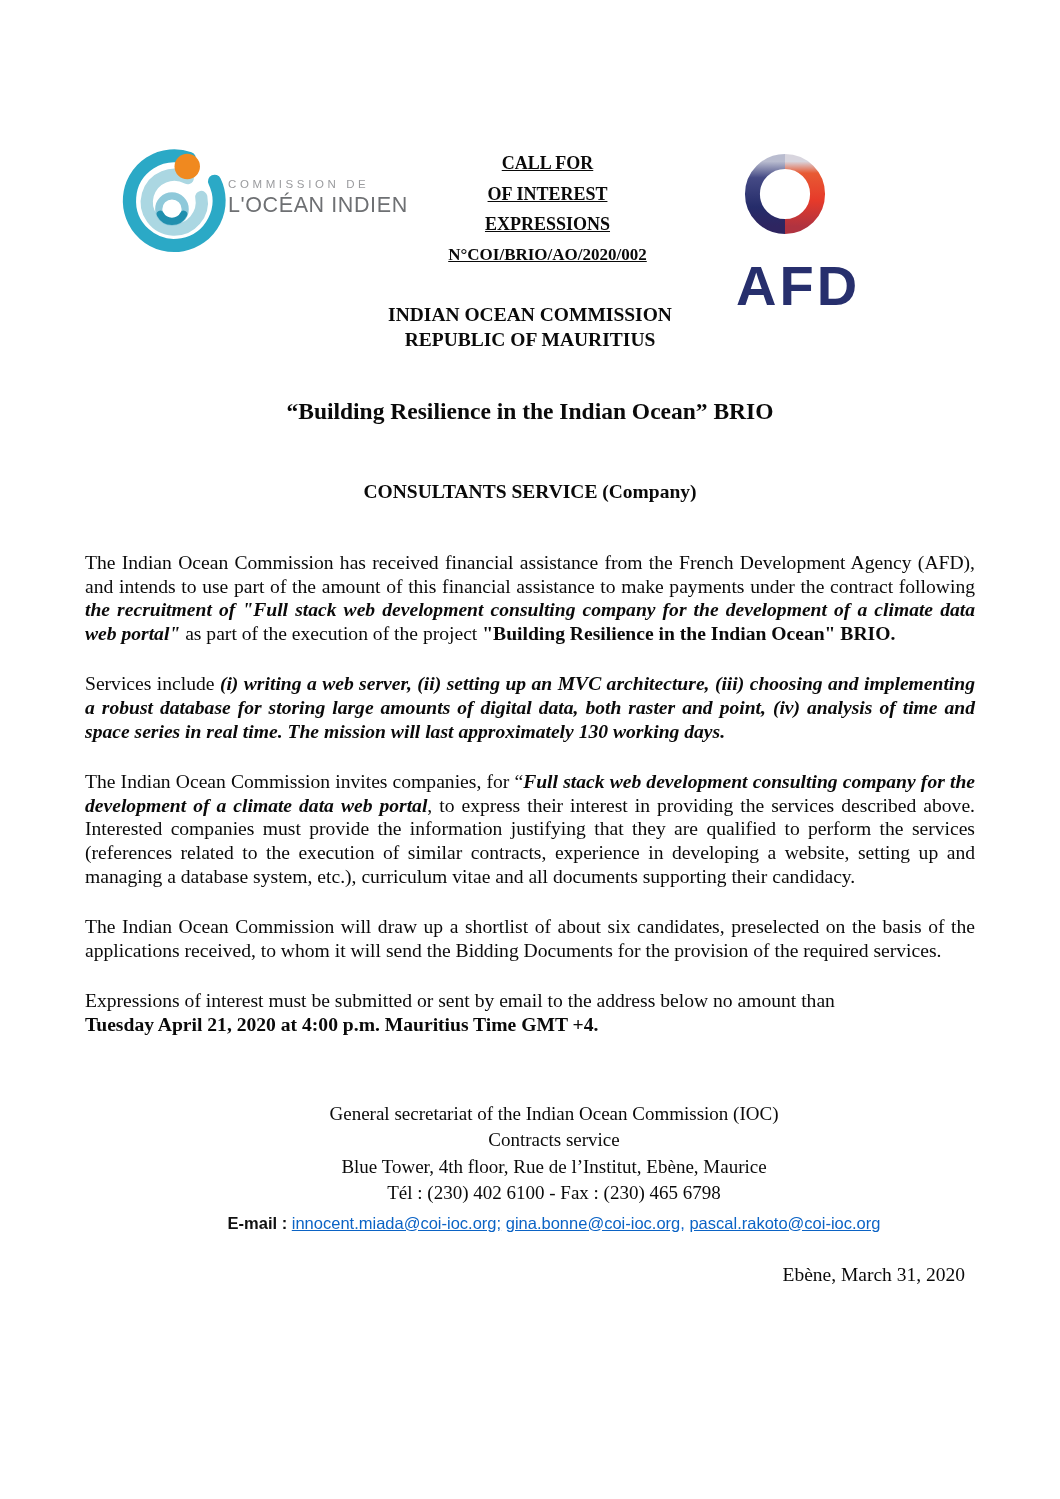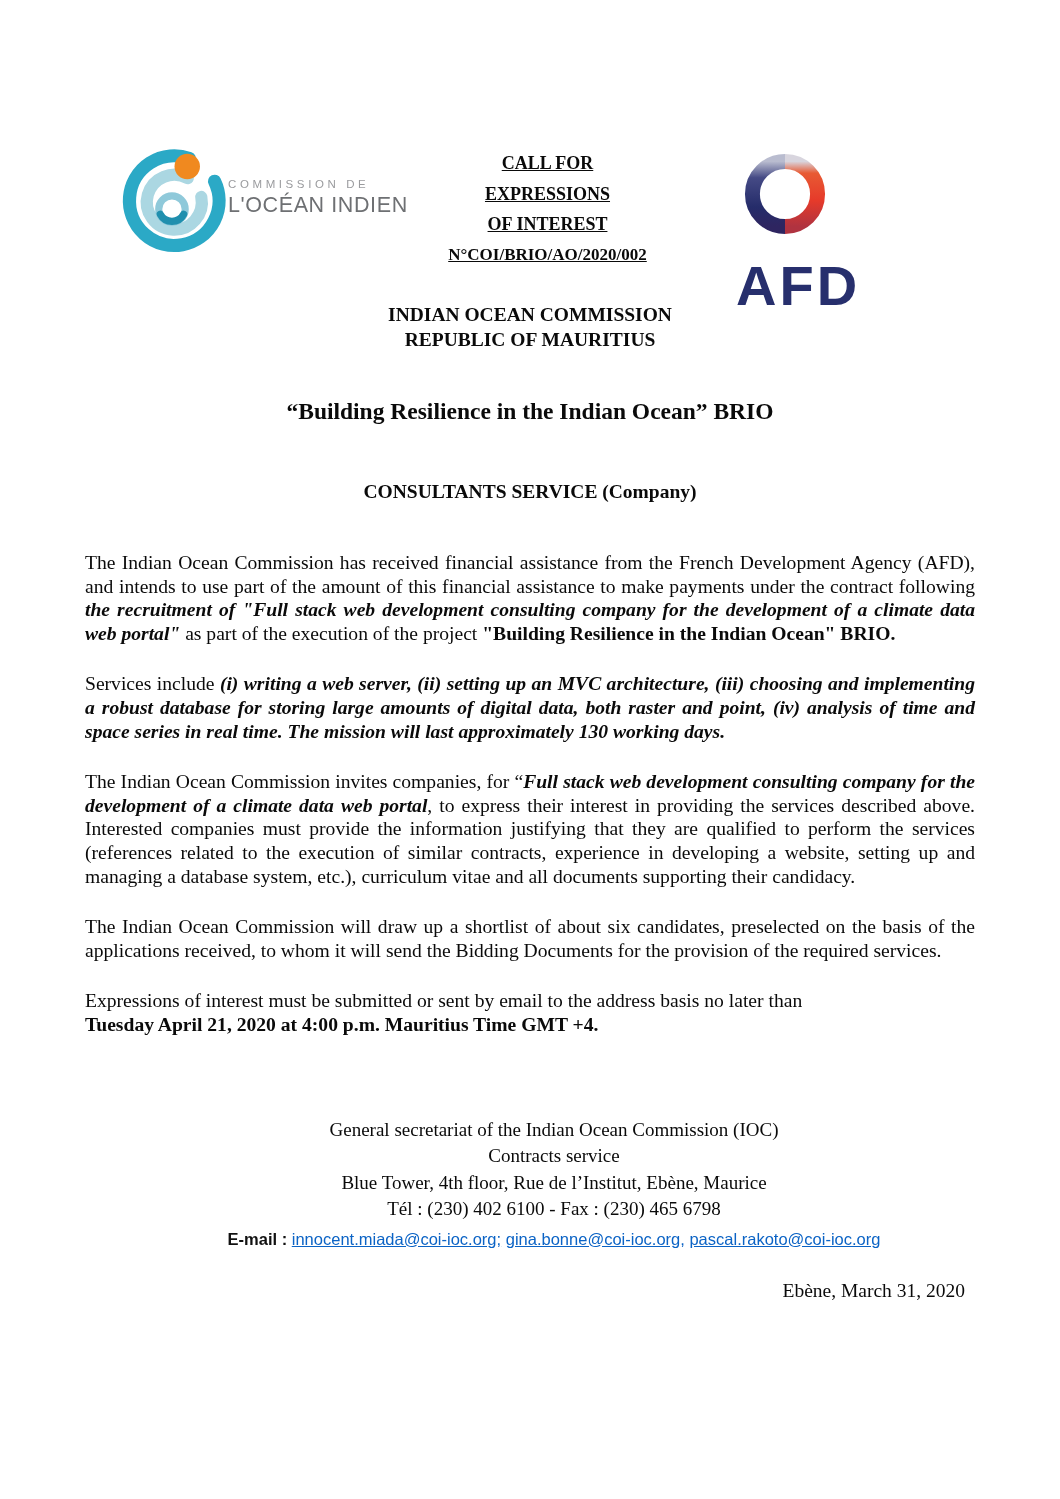--- a/index.html
+++ b/index.html
@@ -36,21 +36,21 @@
   
   .body-copy{margin:48px 85px 0 85px;}
   .body-copy p{
     margin:0 0 27px 0;
     font-size:19.6px;line-height:23.6px;
     text-align:justify;
   }
   .bi{font-weight:700;font-style:italic;}
   .b{font-weight:700;}
   
-  .contact{margin-top:80px;text-align:center;font-size:19px;line-height:26.5px;padding-left:48px;}
+  .contact{margin-top:64px;text-align:center;font-size:19px;line-height:26.5px;padding-left:48px;}
   .contact .email-line{
     font-family:"Liberation Sans",sans-serif;font-size:16.5px;margin-top:3px;
   }
   .contact .email-label{font-weight:700;color:#111;}
   .email-link{text-decoration:underline;cursor:pointer;}
   .email-sep{text-decoration:none;}
   
   .dateline{margin:28px 95px 0 0;text-align:right;font-size:19.5px;}
 </style>
 </head>
@@ -76,22 +76,22 @@
         </svg>
       </span>
       <div class="coi-text">
         <div class="l1">COMMISSION DE</div>
         <div class="l2">L'OCÉAN INDIEN</div>
       </div>
     </div>
 
     <div class="call-block">
       <div class="call-line">CALL FOR</div>
+      <div class="call-line">OF INTEREST</div>
       <div class="call-line">EXPRESSIONS</div>
-      <div class="call-line">OF INTEREST</div>
       <div class="call-line small">N°COI/BRIO/AO/2020/002</div>
     </div>
 
     <div class="afd-logo">
       <span>
         <svg width="88" height="88" viewBox="0 0 100 100" aria-hidden="true">
           <defs>
             <linearGradient id="gnav" x1="0.5" y1="0" x2="0.5" y2="1">
               <stop offset="0" stop-color="#b9bccf"></stop>
               <stop offset="0.25" stop-color="#454a85"></stop>
@@ -125,21 +125,21 @@
   <div class="body-copy">
 
     <p><span>The Indian Ocean Commission has received financial assistance from the French Development Agency (AFD), and intends to use part of the amount of this financial assistance to make payments under the contract following </span><span class="bi">the recruitment of "Full stack web development consulting company for the development of a climate data web portal" </span><span>as part of the execution of the project </span><span class="b">"Building Resilience in the Indian Ocean" BRIO.</span></p>
 
     <p><span>Services include </span><span class="bi">(i) writing a web server, (ii) setting up an MVC architecture, (iii) choosing and implementing a robust database for storing large amounts of digital data, both raster and point, (iv) analysis of time and space series in real time. The mission will last approximately 130 working days.</span></p>
 
     <p><span>The Indian Ocean Commission invites companies, for “</span><span class="bi">Full stack web development consulting company for the development of a climate data web portal</span><span>, to express their interest in providing the services described above. Interested companies must provide the information justifying that they are qualified to perform the services (references related to the execution of similar contracts, experience in developing a website, setting up and managing a database system, etc.), curriculum vitae and all documents supporting their candidacy.</span></p>
 
     <p>The Indian Ocean Commission will draw up a shortlist of about six candidates, preselected on the basis of the applications received, to whom it will send the Bidding Documents for the provision of the required services.</p>
 
-    <p><span>Expressions of interest must be submitted or sent by email to the address basis no later than</span><br><span class="b">Tuesday April 21, 2020 at 4:00 p.m. Mauritius Time GMT +4.</span></p>
+    <p><span>Expressions of interest must be submitted or sent by email to the address below no amount than</span><br><span class="b">Tuesday April 21, 2020 at 4:00 p.m. Mauritius Time GMT +4.</span></p>
   </div>
 
   <div class="contact">
     <div>General secretariat of the Indian Ocean Commission (IOC)</div>
     <div>Contracts service</div>
     <div>Blue Tower, 4th floor, Rue de l’Institut, Ebène, Maurice</div>
     <div>Tél : (230) 402 6100 - Fax : (230) 465 6798</div>
     <div class="email-line">
       <span class="email-label">E-mail :</span>
       <a class="email-link" style="color: rgb(11, 99, 197);">innocent.miada@coi-ioc.org;</a>

